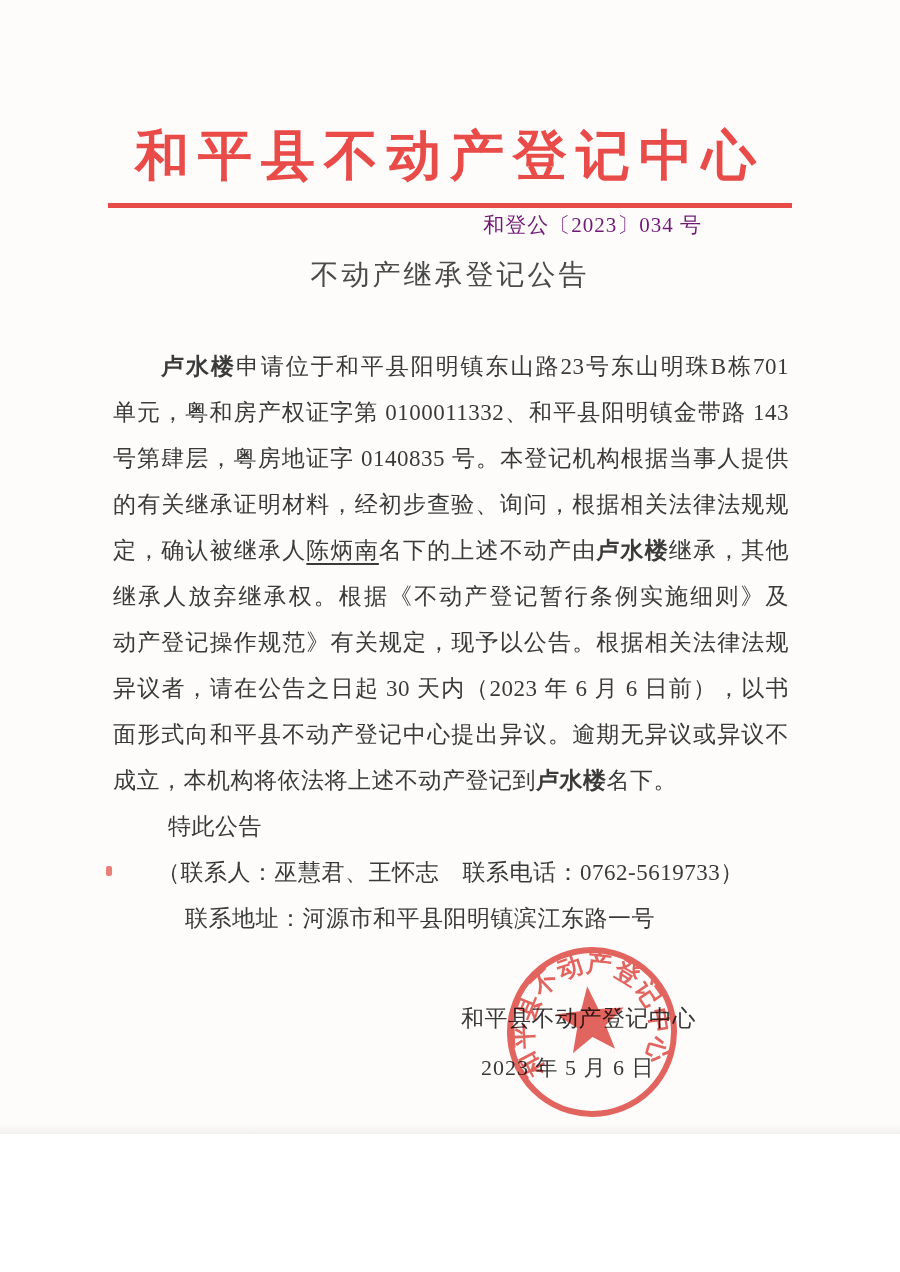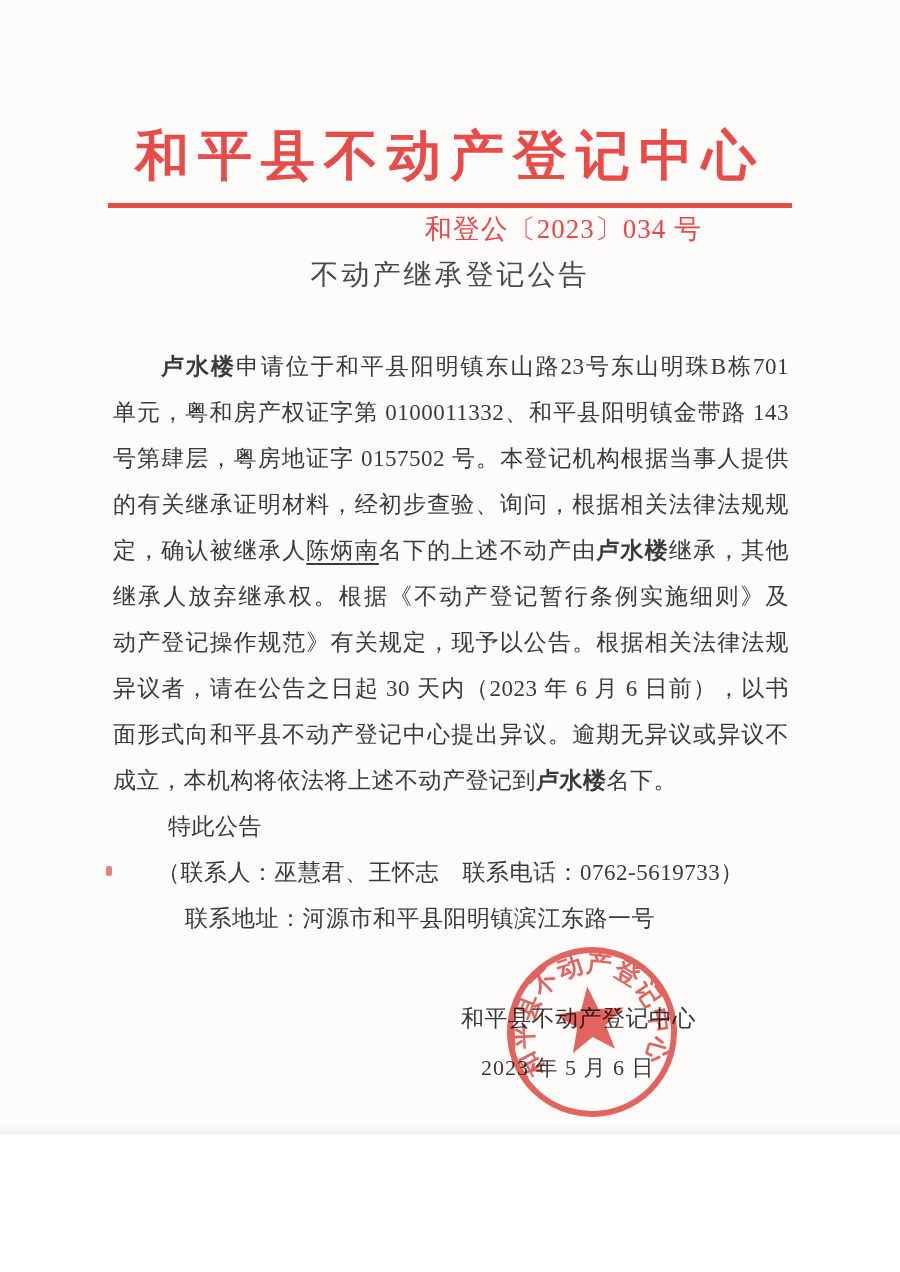--- a/index.html
+++ b/index.html
@@ -29,21 +29,21 @@
     color:var(--red);
     letter-spacing:9px;
     white-space:nowrap;
   }
   .rule{
     position:absolute;top:203px;left:108px;width:684px;height:5px;
     background:var(--red);
   }
   .docnum{
     position:absolute;top:211px;right:198px;
-    font-size:27px;color:#ef4444;letter-spacing:1px;
+    font-size:21px;color:#701a75;letter-spacing:1px;
     white-space:nowrap;
   }
   .doctitle{
     position:absolute;top:256px;left:0;width:100%;
     text-align:center;font-size:28px;color:#4a4a4a;letter-spacing:3px;font-family:Liberation Mono, monospace;
   }
   .bodyblock{
     position:absolute;top:344px;left:113px;width:676px;
     font-size:23px;color:var(--ink);
   }
@@ -94,21 +94,21 @@
   <div class="rule"></div>
 
   <div class="docnum">和登公〔2023〕034 号</div>
 
   <div class="doctitle">不动产继承登记公告</div>
 
   <div class="bodyblock">
     <div>
         <div class="bline indent just"><span class="b">卢水楼</span><span>申请位于和平县阳明镇东山路23号东山明珠B栋701</span></div>
         <div class="bline just"><span>单元，粤和房产权证字第 0100011332、和平县阳明镇金带路 143</span></div>
-        <div class="bline just"><span>号第肆层，粤房地证字 0157502 号。本登记机构根据当事人提供</span></div>
+        <div class="bline just"><span>号第肆层，粤房地证字 0140835 号。本登记机构根据当事人提供</span></div>
         <div class="bline just"><span>的有关继承证明材料，经初步查验、询问，根据相关法律法规规</span></div>
         <div class="bline just"><span>定，确认被继承人</span><span class="u">陈炳南</span><span>名下的上述不动产由</span><span class="b">卢水楼</span><span>继承，其他</span></div>
         <div class="bline just"><span>继承人放弃继承权。根据《不动产登记暂行条例实施细则》及《不</span></div>
         <div class="bline just"><span>动产登记操作规范》有关规定，现予以公告。根据相关法律法规规</span></div>
         <div class="bline just"><span>异议者，请在公告之日起 30 天内（2023 年 6 月 6 日前），以书</span></div>
         <div class="bline just"><span>面形式向和平县不动产登记中心提出异议。逾期无异议或异议不</span></div>
         <div class="bline"><span>成立，本机构将依法将上述不动产登记到</span><span class="b">卢水楼</span><span>名下。</span></div>
       </div>
     <div class="bline closing">特此公告</div>
     <div class="bline contact">（联系人：巫慧君、王怀志　联系电话：0762-5619733）</div>

